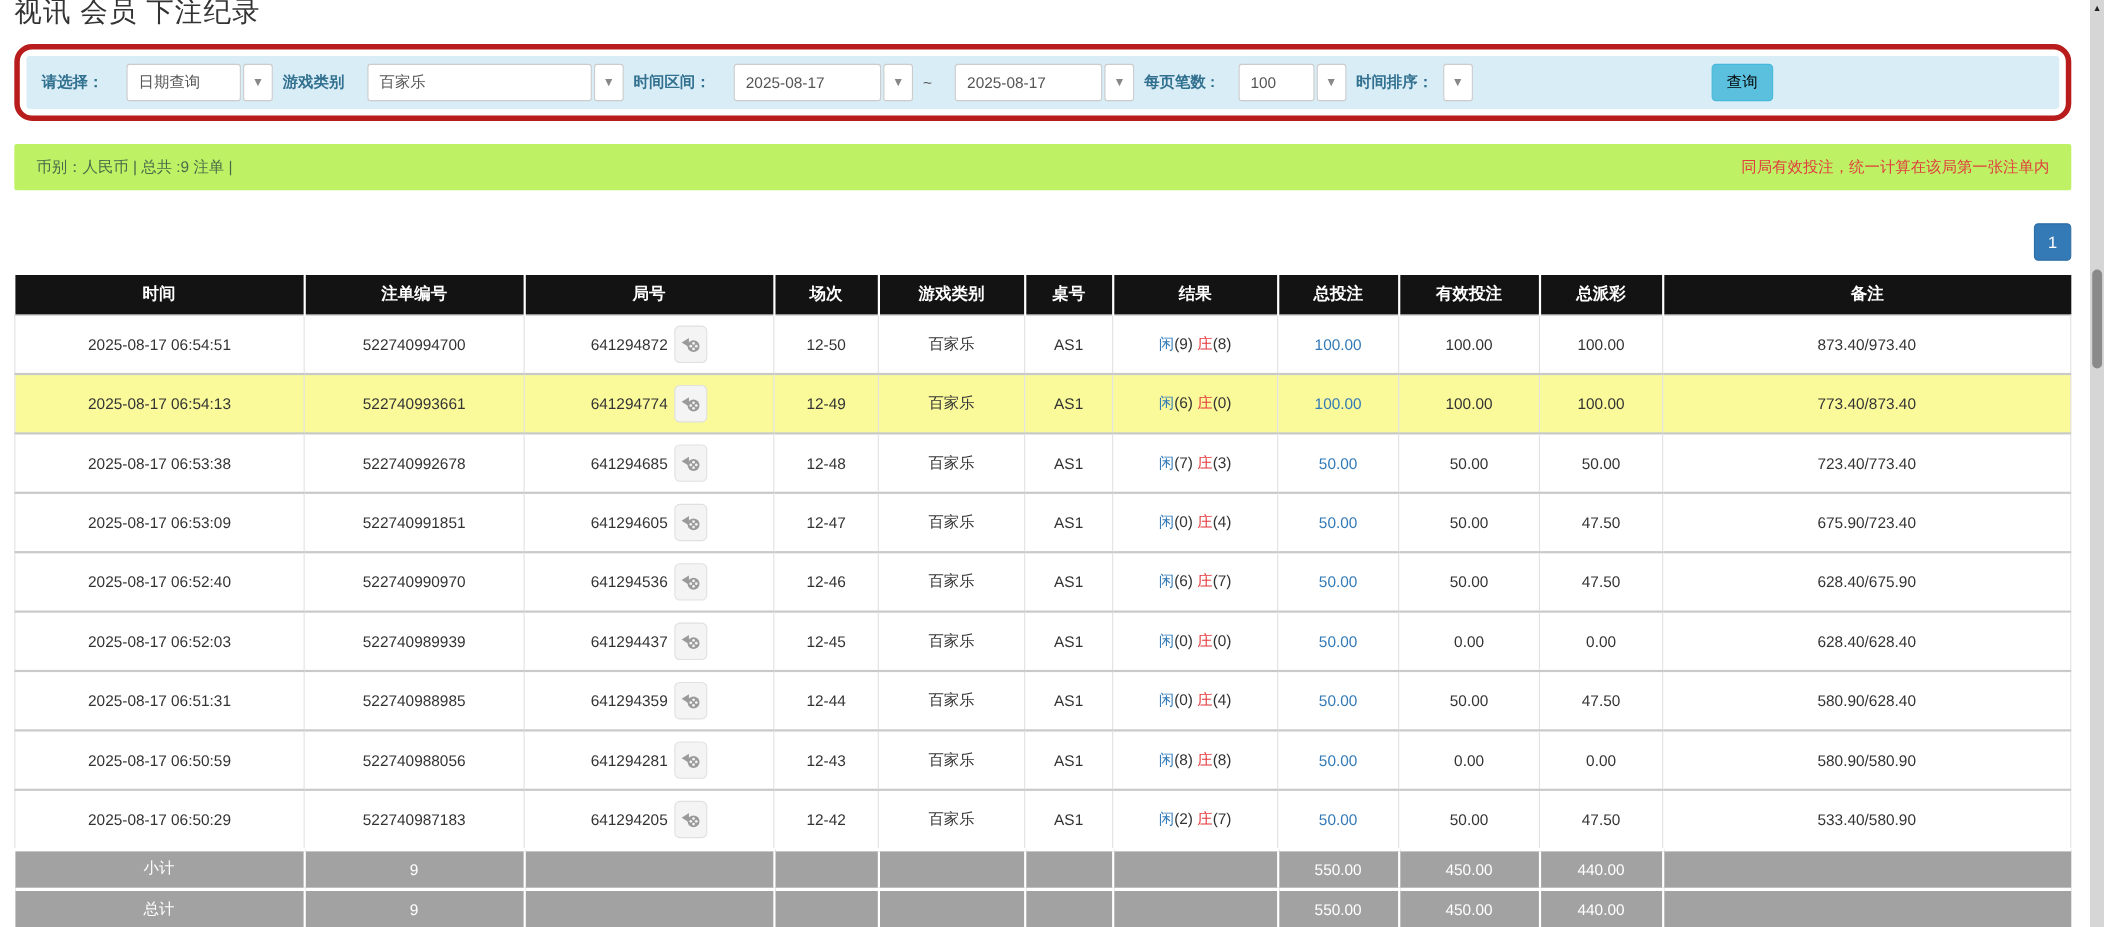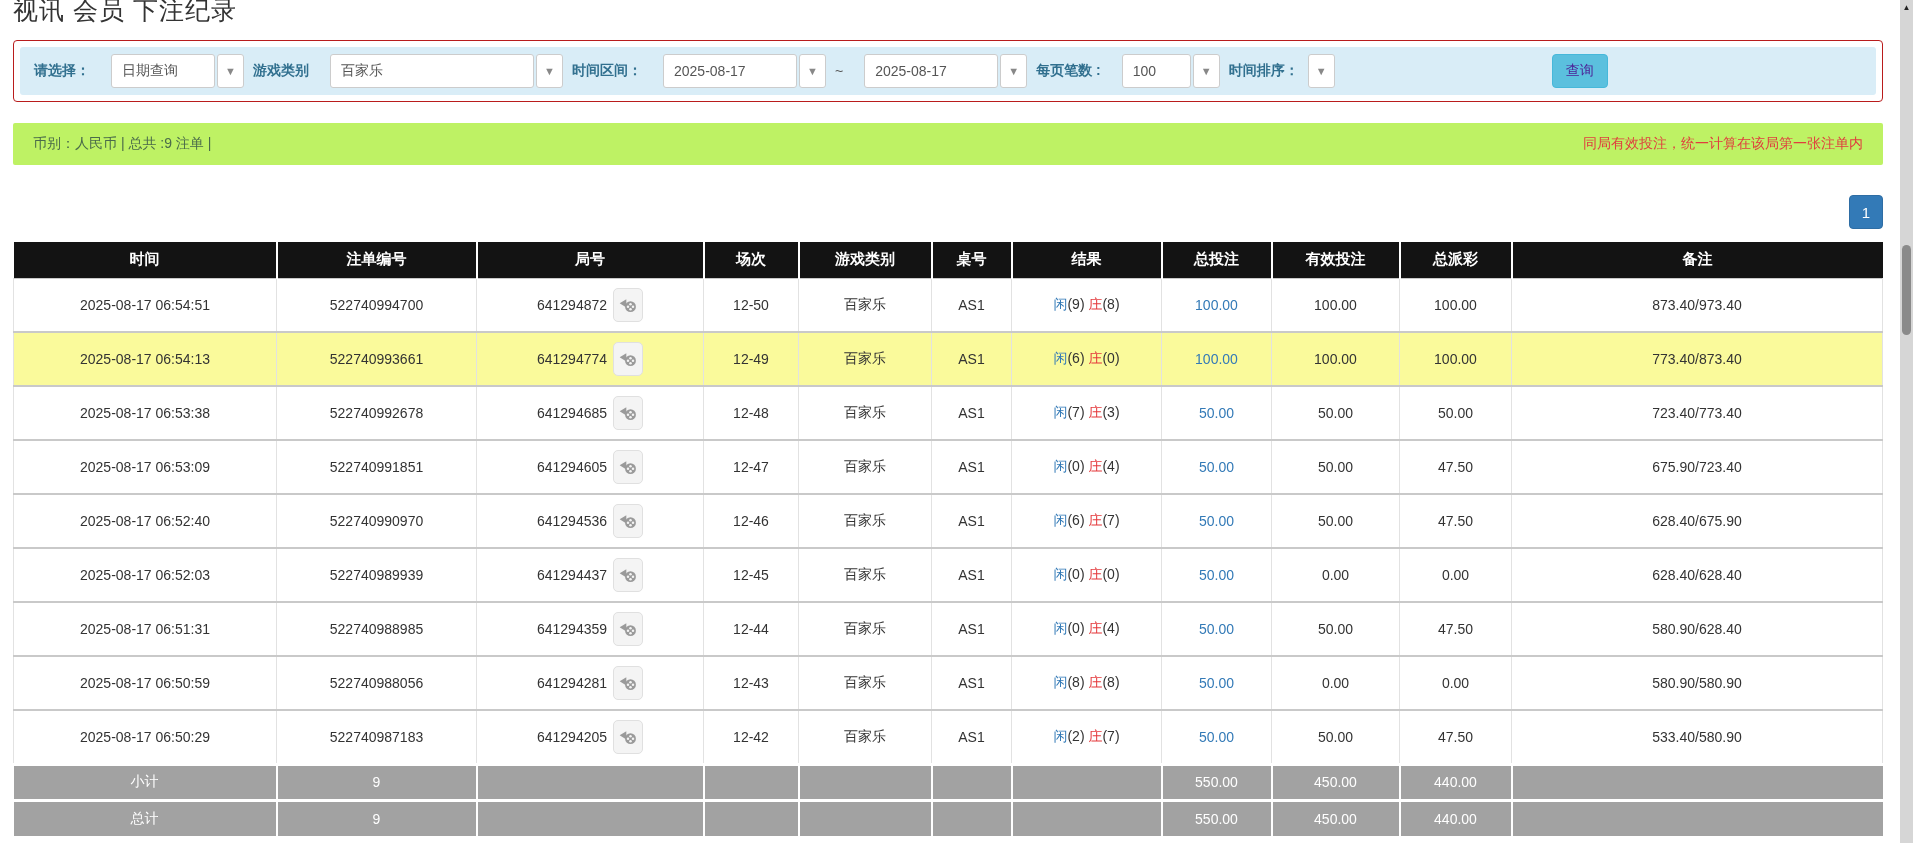--- a/index.html
+++ b/index.html
@@ -4,31 +4,31 @@
 <style>
   * { box-sizing: border-box; margin: 0; padding: 0; }
   html,body { width:1913px; height:843px; overflow:hidden; background:#fff;
     font-family:"Liberation Sans", sans-serif; }
   .page { width:1870px; margin-left:13px; }
 
   
   .page-title { font-size:25px; font-weight:500; color:#333; margin-top:-6px; margin-bottom:13px; letter-spacing:1px; }
 
   
-  .filter-panel { border:1px solid #b91c1c; border-radius:4px; background:#fff; padding:6px; }
+  .filter-panel { border:5px solid #b91c1c; border-radius:16px; background:#fff; padding:6px; }
   .filter-bar { background:#d9edf7; border-radius:3px; padding:7px 14px; display:flex; align-items:center; gap:9px; }
   .flabel { font-size:14px; font-weight:bold; color:#31708f; white-space:nowrap; }
   .sel { display:flex; align-items:stretch; gap:2px; height:34px; }
   .sel-val { background:#fff; border:1px solid #ccc; border-radius:3px; display:flex; align-items:center;
              padding:0 10px; font-size:14px; color:#555; flex:1; white-space:nowrap;margin-left:12px; }
   .sel-arrow { background:#fff; border:1px solid #ccc; border-radius:3px; width:27px; display:flex;
                align-items:center; justify-content:center; color:#888; font-size:11px; }
   .w145 { width:145px; } .w245 { width:245px; } .w175 { width:175px; } .w110 { width:110px; } .w235 { width:235px; }
   .tilde { font-size:14px; color:#555; }
-  .btn-search { background:#5bc0de; color:#4c1d95; border:1px solid #46b8da; border-radius:4px;
+  .btn-search { background:#5bc0de; color:#000000; border:1px solid #46b8da; border-radius:4px;
                 font-size:14px; padding:0 13px; height:34px; cursor:pointer; }
 
   
   .summary-bar { margin-top:21px; background:#bef264; height:42px; display:flex; align-items:center;
                  justify-content:space-between; padding:0 20px; border-radius:2px; }
   .summary-left { font-size:14px; color:#4a6b4a; }
   .summary-note { font-size:14px; color:#e03e3e; }
 
   
   .pager { margin-top:30px; height:34px; display:flex; justify-content:flex-end; }

